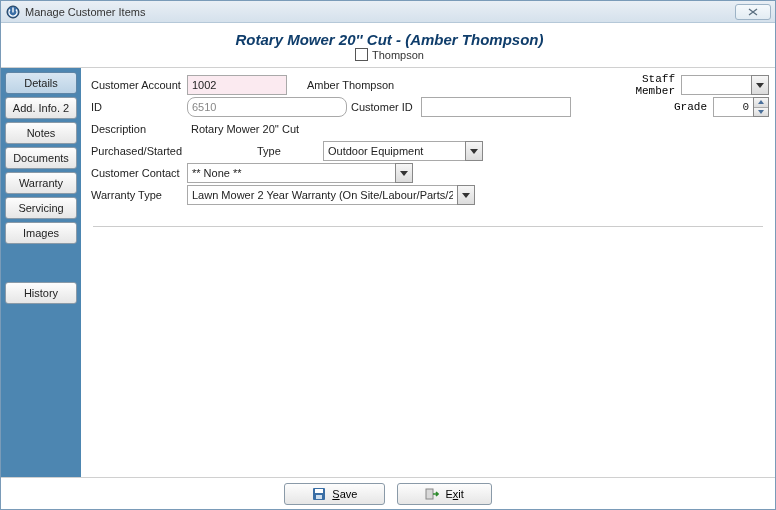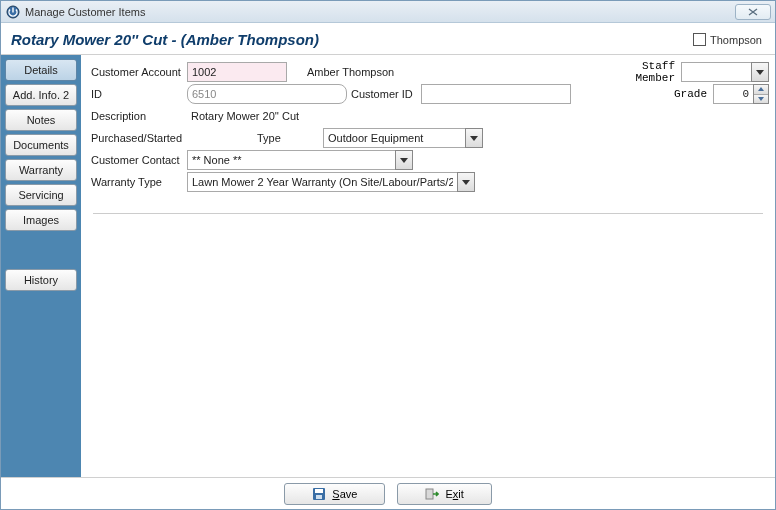--- a/index.html
+++ b/index.html
@@ -37,24 +37,25 @@
   width: 36px; height: 16px;
   border: 1px solid #9db3c6;
   border-radius: 3px;
   background: linear-gradient(#f5f9fc, #e2ecf3);
   display: flex; align-items: center; justify-content: center;
   color: #5a6f80;
   font-size: 10px;
   cursor: pointer;
 }
 .header {
-  padding: 8px 13px 6px 10px;
+  padding: 8px 7px 6px 10px;
   display: flex;
   align-items: center;
   border-bottom: 1px solid #d0d0d0;
+  flex-direction: column;
 }
 .header .page-title {
   color: #0f3d6b;
   font-size: 15px;
   font-weight: bold;
   font-style: italic;
 }
 .header .spacer { flex: 1; }
 .inactive-wrap {
   display: flex; align-items: center; gap: 4px;

